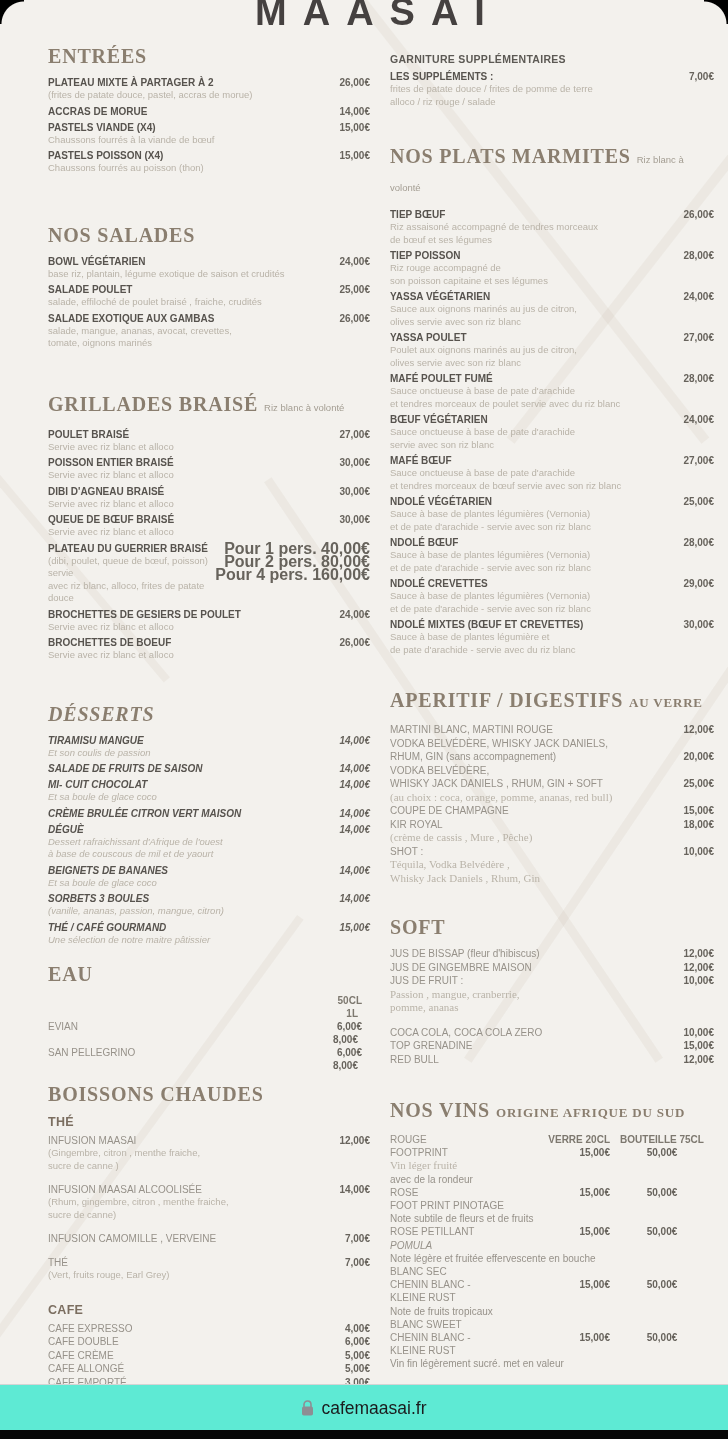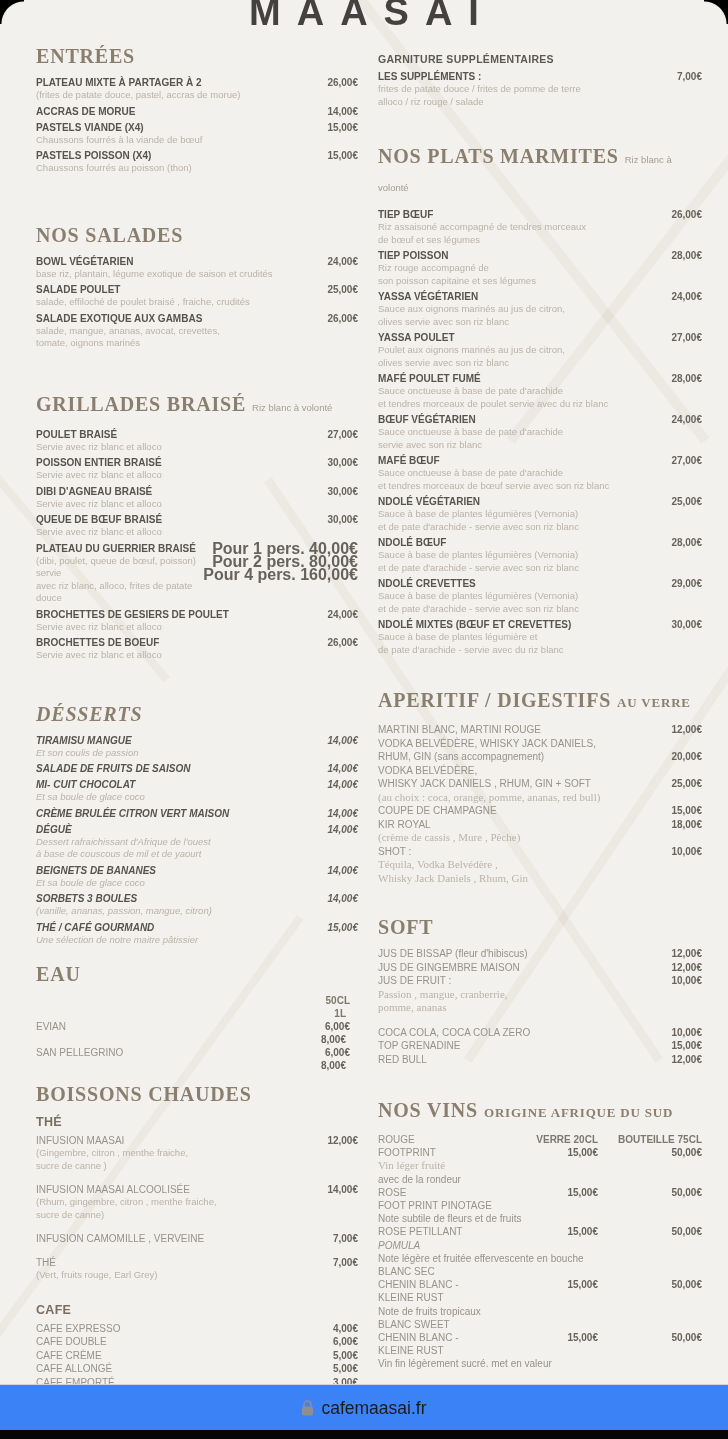--- a/index.html
+++ b/index.html
@@ -9,21 +9,21 @@
   .wm1{width:10px;height:560px;top:-60px;right:40px;transform:rotate(38deg);}
   .wm2{width:10px;height:560px;top:-60px;right:190px;transform:rotate(-38deg);}
   .wm3{width:9px;height:700px;top:420px;right:60px;transform:rotate(34deg);}
   .wm4{width:9px;height:700px;top:420px;right:260px;transform:rotate(-34deg);}
   .wm5{width:8px;height:600px;top:860px;left:120px;transform:rotate(36deg);}
   .wm6{width:8px;height:600px;top:150px;left:-30px;transform:rotate(-40deg);}
   .corner{position:absolute;width:24px;height:24px;z-index:9;}
   .corner.tl{top:0;left:0;background:radial-gradient(circle at 100% 100%, transparent 22px, #000 23px);}
   .corner.tr{top:0;right:0;background:radial-gradient(circle at 0% 100%, transparent 22px, #000 23px);}
 
-  .menu-page{position:relative;height:1384px;overflow:hidden;}
+  .menu-page{position:relative;height:1384px;overflow:hidden;padding-left:12px;}
   .page-title{margin:-9px 0 4px;text-align:center;font-size:38px;font-weight:700;letter-spacing:16px;padding-left:16px;color:#454140;}
   .columns{display:grid;grid-template-columns:322px 324px;column-gap:20px;padding:0 26px 0 36px;}
 
   .menu-section{margin-top:0;}
   .sec-title{margin:0 0 8px;font-weight:700;}
   .sec-title.serif{font-family:"Liberation Serif",serif;font-size:20px;line-height:24px;letter-spacing:0.8px;color:#8a7e6f;}
   .sec-title.sans-brown{font-family:"Liberation Sans",sans-serif;font-size:12.5px;line-height:16px;color:#7b6e60;margin-bottom:4px;letter-spacing:0.3px;}
   .sec-title.sans-dark{font-family:"Liberation Sans",sans-serif;font-size:10.5px;line-height:14px;color:#5c5954;margin-bottom:4px;letter-spacing:0.3px;}
   .sec-note{font-family:"Liberation Sans",sans-serif;font-size:9.5px;font-weight:400;letter-spacing:0;color:#a39d92;margin-left:6px;}
   .sec-note.caps{font-family:"Liberation Serif",serif;font-size:13px;font-weight:700;color:#8a7e6f;letter-spacing:0.8px;}
@@ -64,23 +64,23 @@
 
   [data-section="eau"] .row, [data-section="cafe"] .row, [data-section="aperitif"] .row,
   [data-section="soft"] .row, [data-section="vins"] .row{margin-bottom:0;}
   [data-section="eau"] .line1, [data-section="cafe"] .line1, [data-section="aperitif"] .line1,
   [data-section="soft"] .line1{line-height:13.5px;}
   [data-section="cafe"] .itext, [data-section="aperitif"] .itext, [data-section="soft"] .itext{line-height:13.5px;}
   [data-section="vins"] .itext, [data-section="vins"] .pcols{line-height:13.2px;}
   [data-section="the"] .row{margin-bottom:9px;}
   [data-section="eau"] .pcols{padding-right:8px;flex-direction:column;}
   [data-section="vins"] .pcols .p1{width:118px;}
-  [data-section="vins"] .pcols .p2{width:104px;}
-
-  .footer{position:absolute;left:0;top:1384px;width:728px;height:46px;background:#3b82f6;border-top:1px solid #d4d4d4;display:flex;align-items:center;justify-content:center;gap:7px;z-index:5;}
+  [data-section="vins"] .pcols .p2{width:104px;text-align:center;}
+
+  .footer{position:absolute;left:0;top:1384px;width:728px;height:46px;background:#5eead4;border-top:1px solid #d4d4d4;display:flex;align-items:center;justify-content:center;gap:7px;z-index:5;}
   .footer .url{font-size:17.5px;color:#1b1b1d;}
   .lock{width:13px;height:16px;display:inline-block;}
   .bottom-strip{position:absolute;left:0;top:1430px;width:728px;height:9px;background:#060606;z-index:6;}
 </style>
 </head>
 <body>
 
 <div class="screen">
   <div class="wm wm1"></div>
   <div class="wm wm2"></div>

